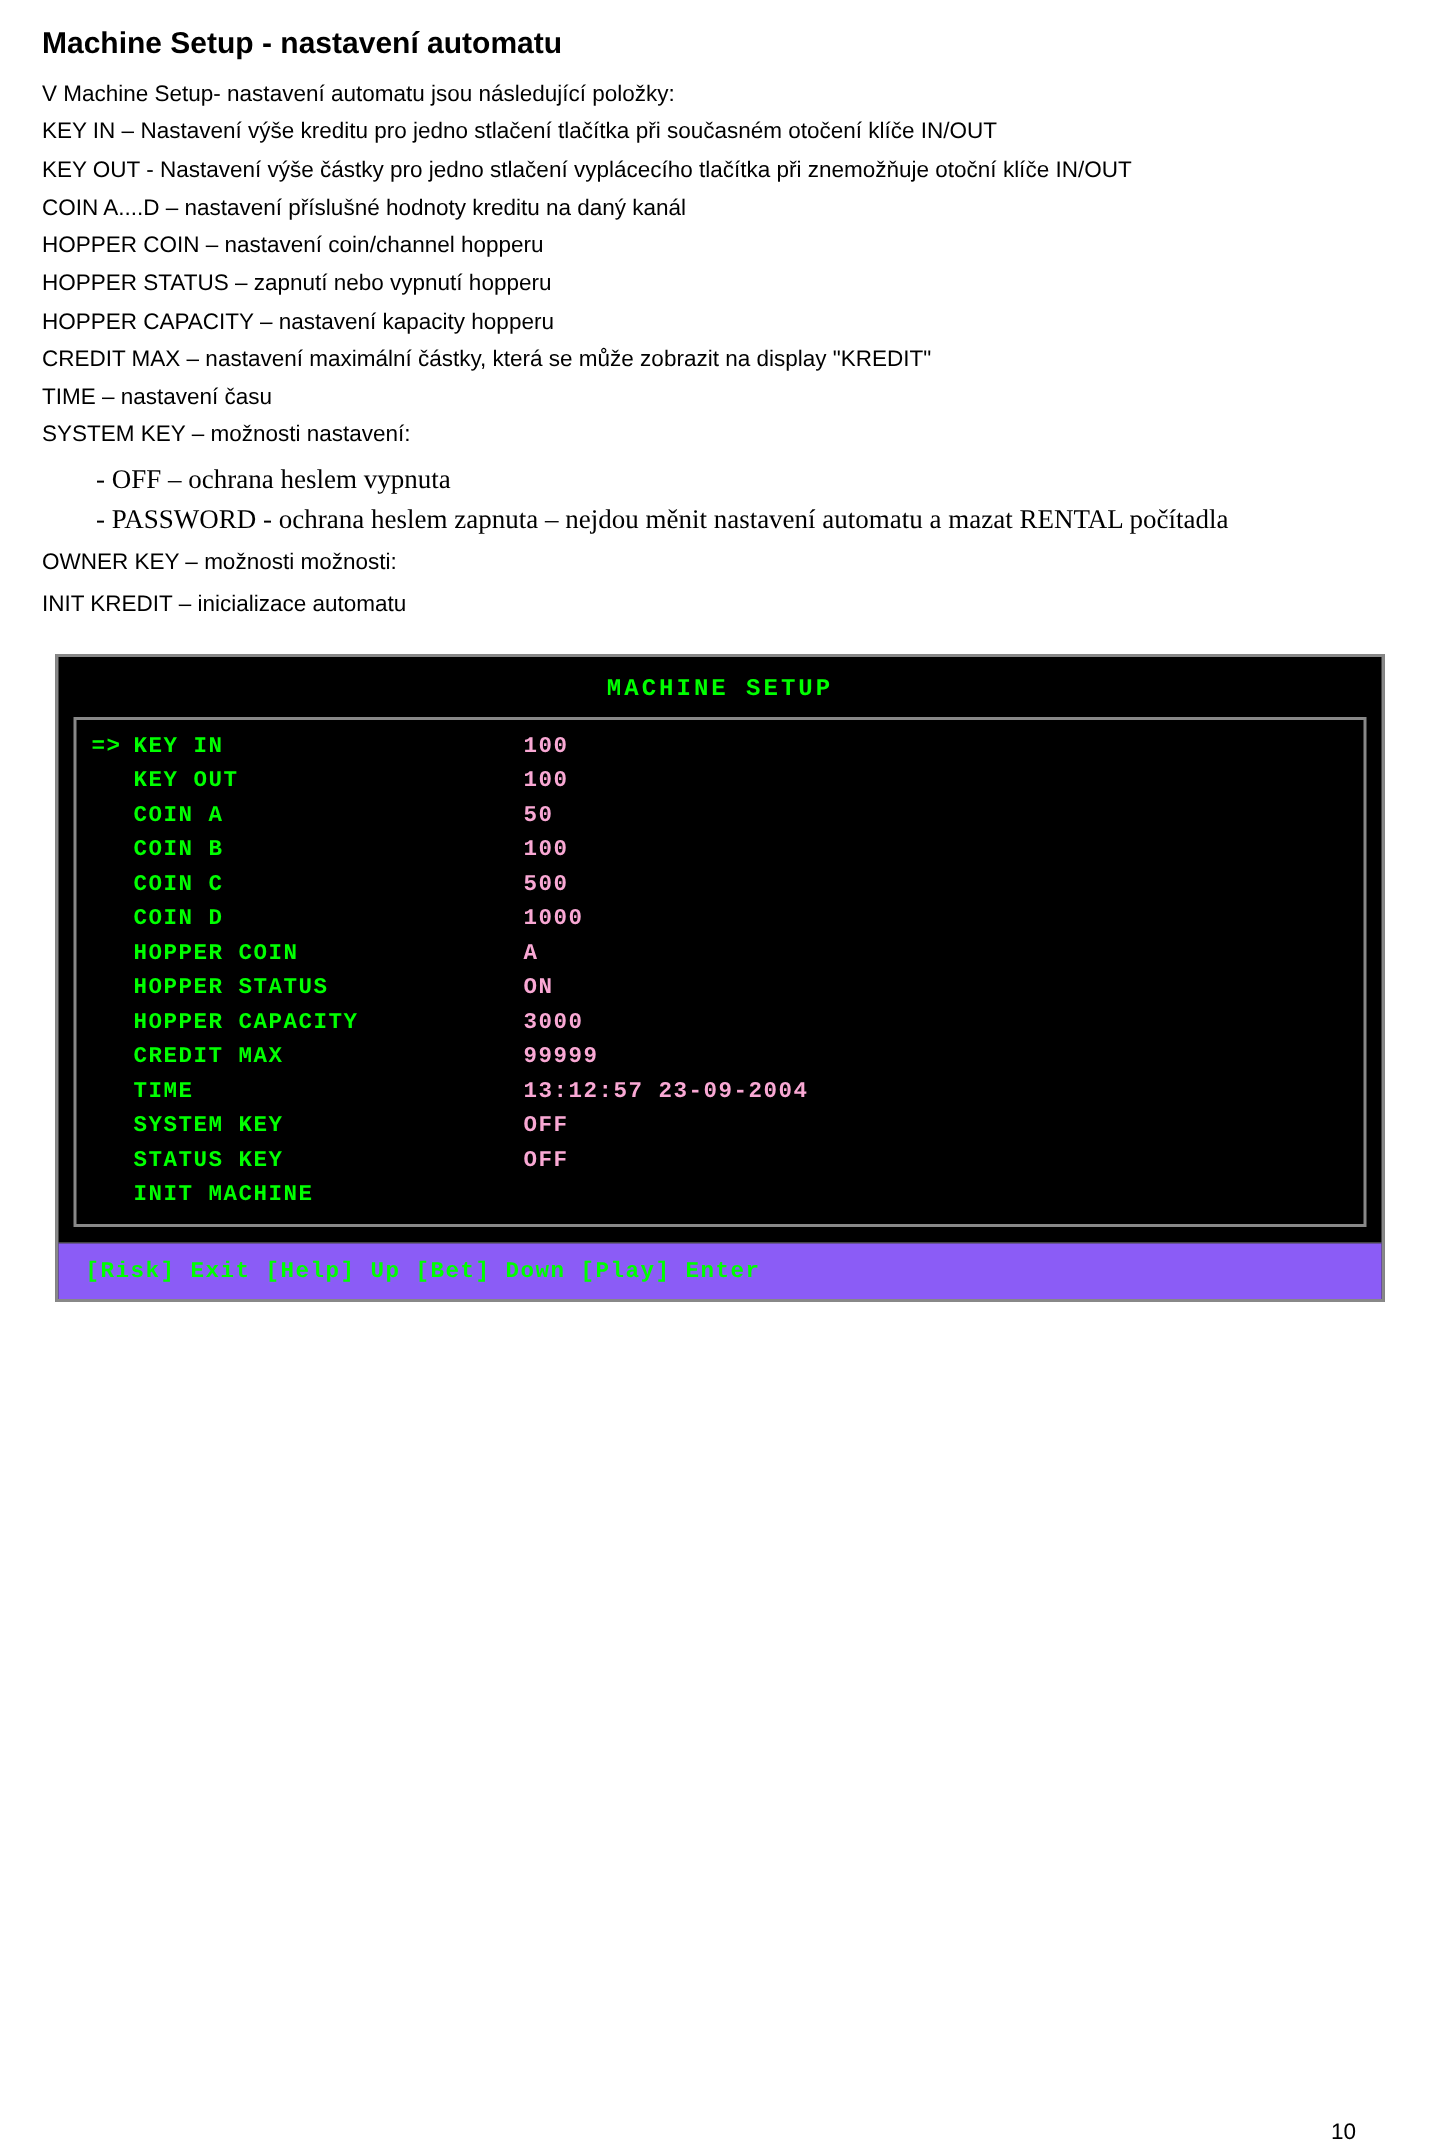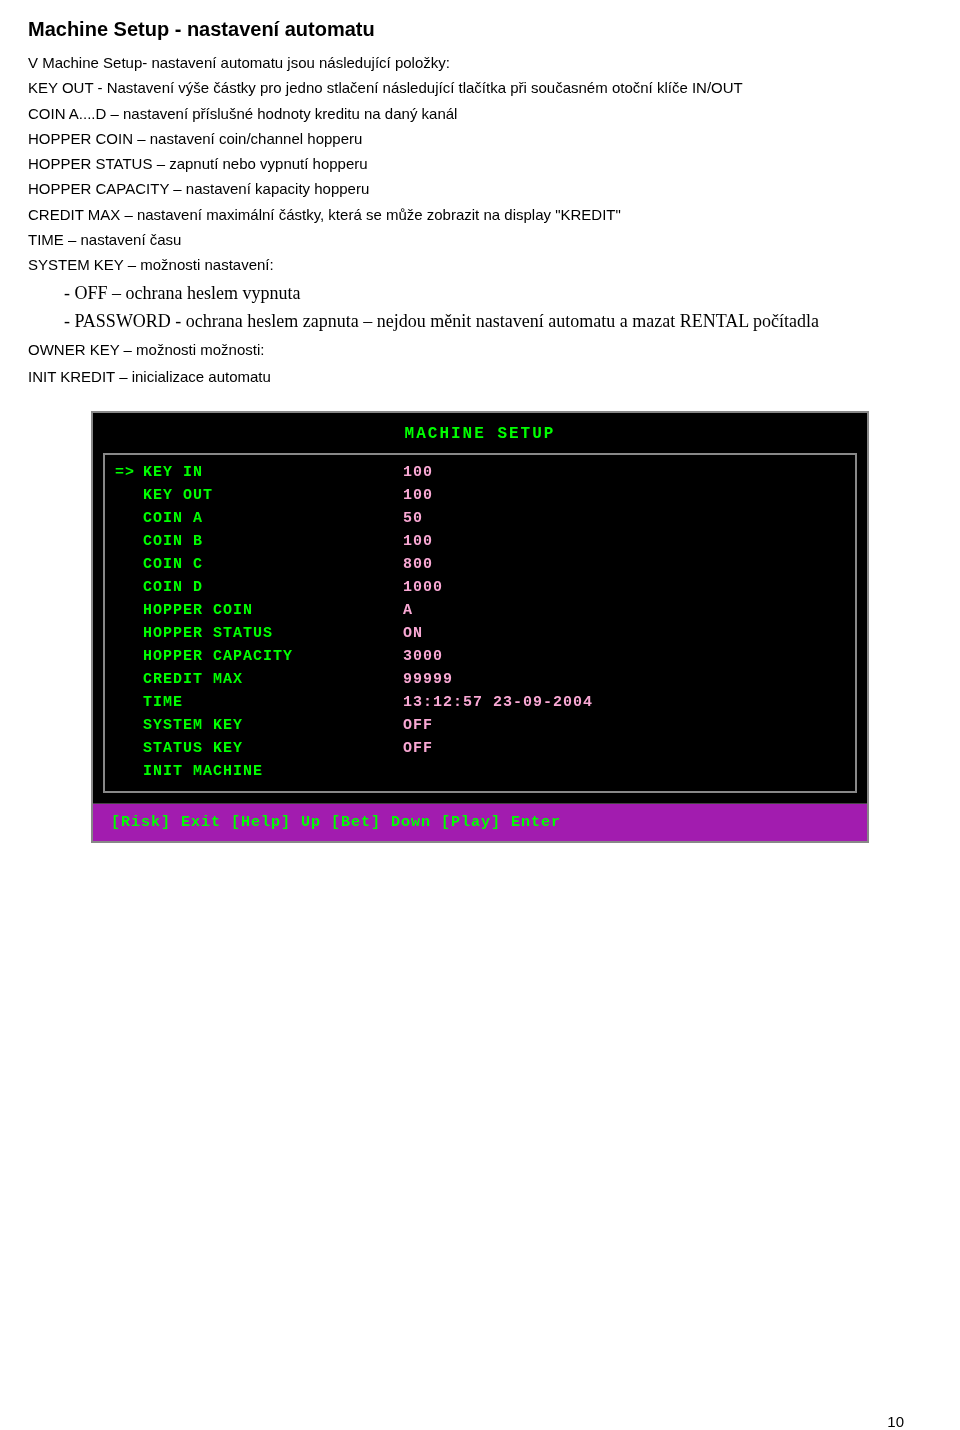--- a/index.html
+++ b/index.html
@@ -37,21 +37,21 @@
     }
     ul.doc-list li::before {
       content: "- ";
     }
     .terminal-wrapper {
       margin-top: 22px;
       margin-bottom: 18px;
       background: #000;
       border: 2px solid #888;
       padding: 0;
-      width: 778px;
+      width: 886px;
       margin-left: auto;
       margin-right: auto;
     }
     .terminal-title {
       text-align: center;
       color: #00ff00;
       font-family: 'Courier New', Courier, monospace;
       font-size: 16px;
       font-weight: bold;
       padding: 12px 0 10px 0;
@@ -81,21 +81,21 @@
       font-size: 15px;
     }
     .terminal-row .label {
       width: 260px;
       min-width: 260px;
     }
     .terminal-row .value {
       color: #f9a8d4;
     }
     .terminal-footer {
-      background: #a21caf;
+      background: #8b5cf6;
       color: #00ff00;
       font-family: 'Courier New', Courier, monospace;
       font-size: 15px;
       font-weight: bold;
       padding: 10px 18px 10px 18px;
       border-top: 1px solid #444;
       letter-spacing: 1px;
     }
     .page-num {
       position: absolute;
@@ -111,21 +111,22 @@
   </style>
 </head>
 <body>
 
 <div class="page-container">
 
   <h1>Machine Setup - nastavení automatu</h1>
 
   <div class="doc-text">
     <p>V Machine Setup- nastavení automatu jsou následující položky:</p>
-    <p>KEY OUT - Nastavení výše částky pro jedno stlačení následující tlačítka při současném otoční klíče IN/OUT</p>
+    <p>KEY IN – Nastavení výše kreditu pro jedno stlačení tlačítka  při  současném otočení klíče  IN/OUT</p>
+    <p>KEY OUT - Nastavení výše částky pro jedno stlačení vyplácecího tlačítka při znemožňuje otoční klíče IN/OUT</p>
     <p>COIN A....D – nastavení příslušné hodnoty kreditu na daný kanál</p>
     <p>HOPPER COIN – nastavení coin/channel hopperu</p>
     <p>HOPPER STATUS – zapnutí nebo vypnutí hopperu</p>
     <p>HOPPER CAPACITY – nastavení kapacity hopperu</p>
     <p>CREDIT MAX – nastavení maximální částky, která se může zobrazit na display "KREDIT"</p>
     <p>TIME – nastavení času</p>
     <p>SYSTEM KEY – možnosti nastavení:</p>
   </div>
 
   <ul class="doc-list">
@@ -160,21 +161,21 @@
           <span class="value">50</span>
         </div>
         <div class="terminal-row">
           <span class="arrow"></span>
           <span class="label">COIN  B</span>
           <span class="value">100</span>
         </div>
         <div class="terminal-row">
           <span class="arrow"></span>
           <span class="label">COIN  C</span>
-          <span class="value">800</span>
+          <span class="value">500</span>
         </div>
         <div class="terminal-row">
           <span class="arrow"></span>
           <span class="label">COIN  D</span>
           <span class="value">1000</span>
         </div>
         <div class="terminal-row">
           <span class="arrow"></span>
           <span class="label">HOPPER  COIN</span>
           <span class="value">A</span>

